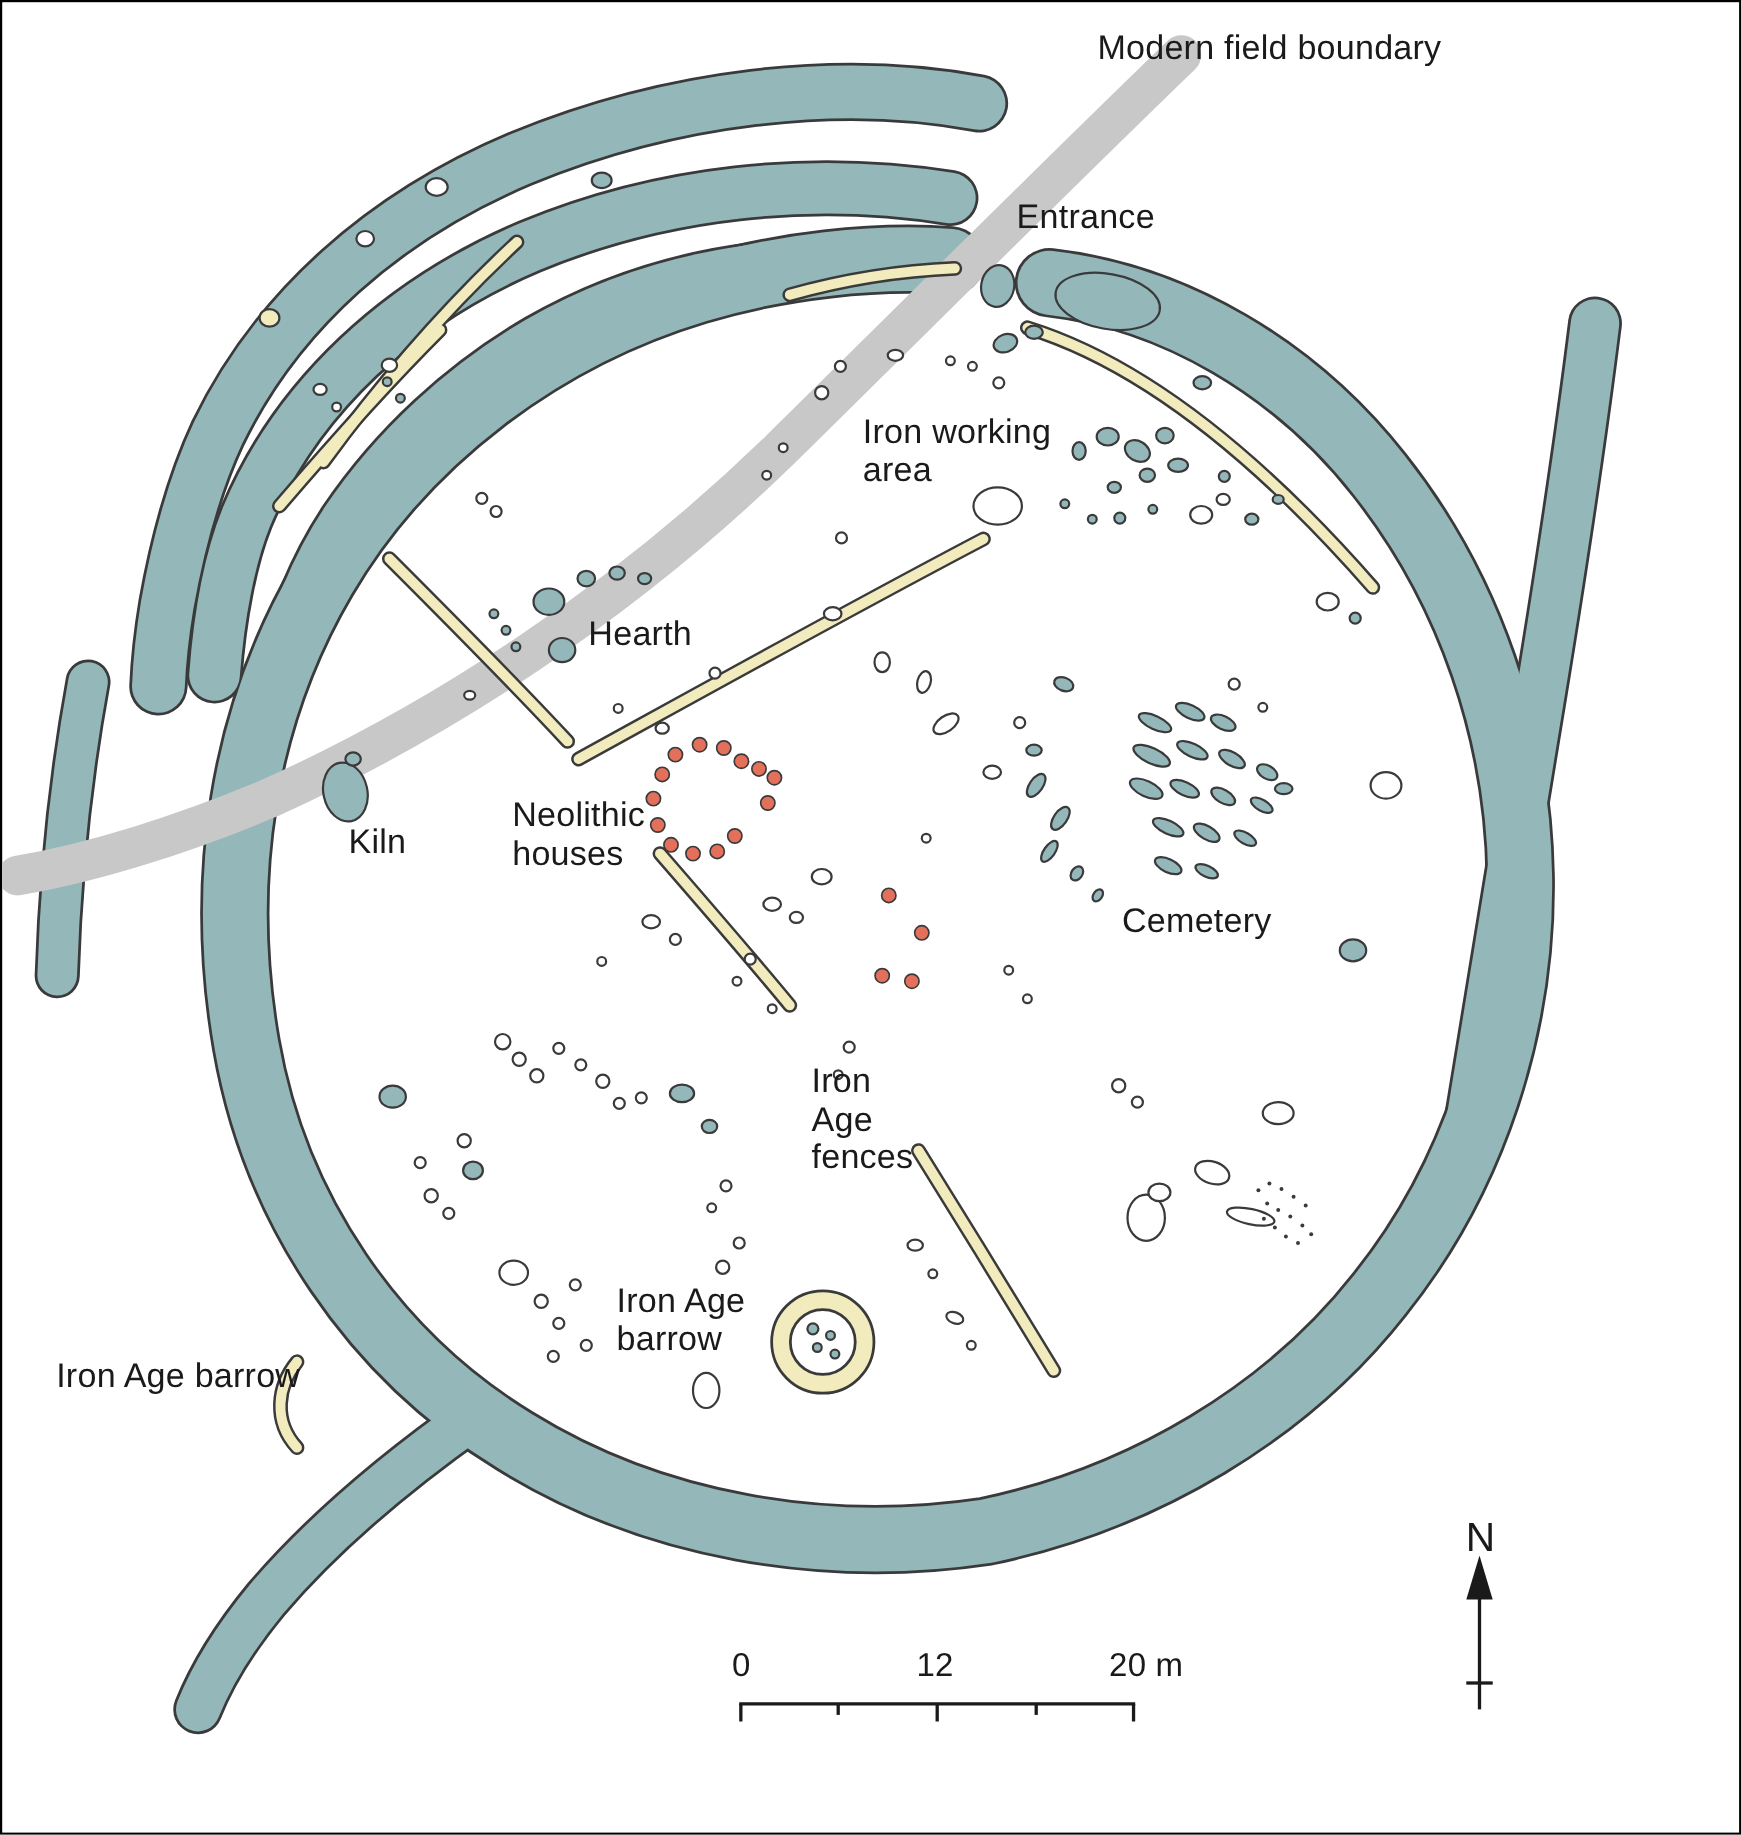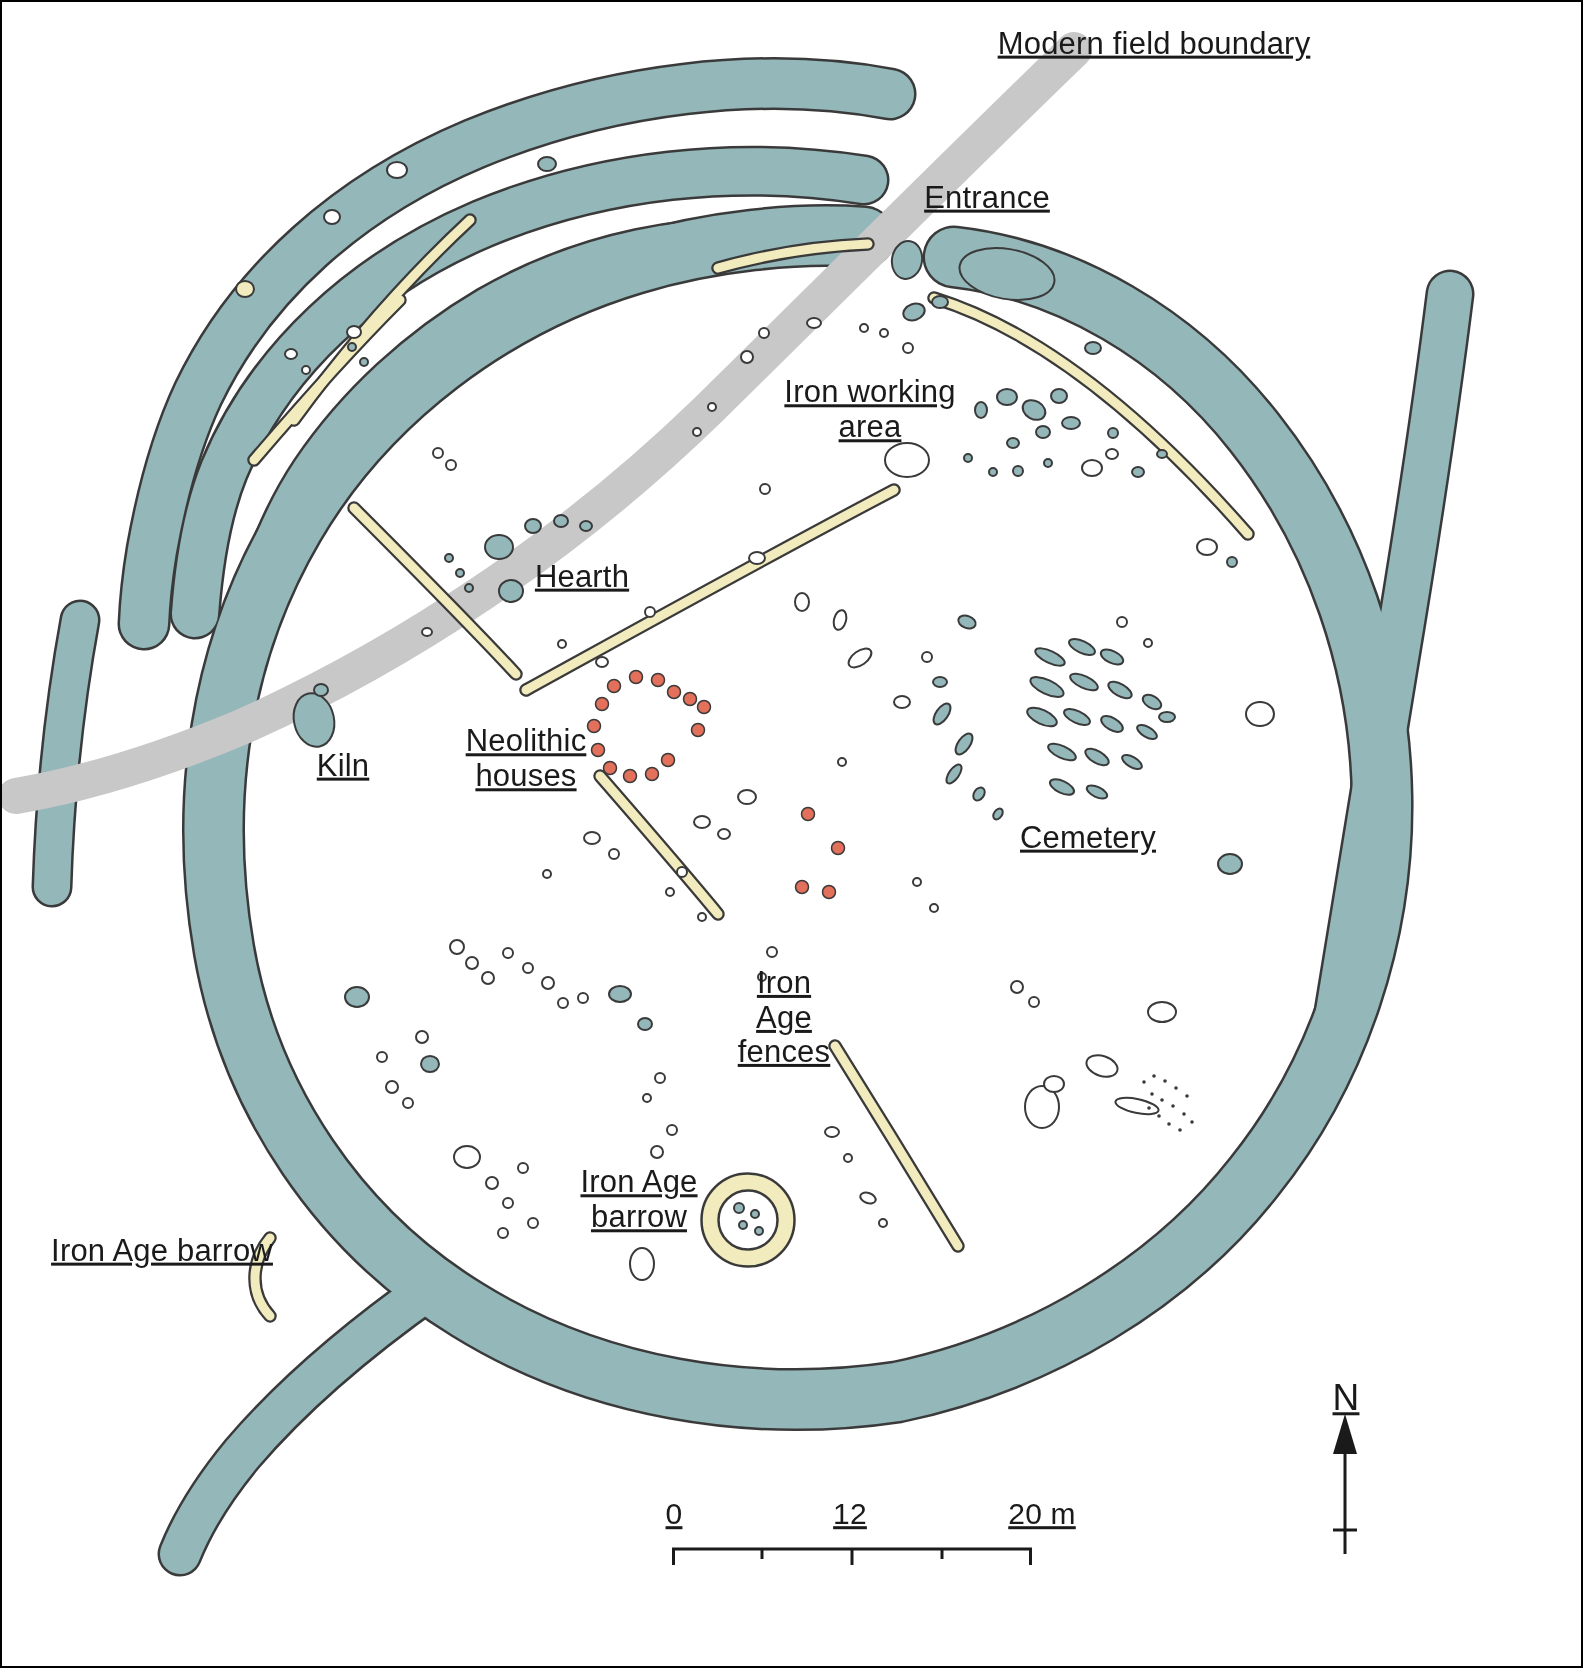--- a/index.html
+++ b/index.html
@@ -8,23 +8,23 @@
   body { font-family:"Liberation Sans","DejaVu Sans",sans-serif; }
   .stage{
     position:relative; width:1583px; height:1668px;
     background:var(--c-background,#ffffff);
     border:2px solid #000; overflow:hidden;
   }
   .stage svg{ position:absolute; left:0; top:0; }
 
   .map-label{
     position:absolute; transform:translate(-50%,-50%);
-    white-space:pre-line; text-align:center;
+    white-space:pre-line; 
     font-size:31px; line-height:1.12;
-    color:var(--c-ink,#1a1a1a); letter-spacing:.2px;text-decoration:underline;
+    color:var(--c-ink,#1a1a1a); letter-spacing:.2px;
   }
   .north-label{ font-size:37px; }
   .scale-label{ font-size:30px; }
 
   .ditch-o{ fill:none; stroke:var(--c-ditch-outline,#333); stroke-linecap:round; }
   .ditch-f{ fill:none; stroke:var(--c-ditch,#94b7ba);      stroke-linecap:round; }
   .band   { fill:none; stroke:var(--c-modern-boundary,#c8c8c8); stroke-linecap:round; }
   .fence-o{ fill:none; stroke:var(--c-ditch-outline,#333); stroke-linecap:round; }
   .fence-f{ fill:none; stroke:var(--c-fence,#f1ebbe);      stroke-linecap:round; }
   .pit { fill:var(--c-ditch,#94b7ba);        stroke:var(--c-ditch-outline,#333); stroke-width:2; }
@@ -305,21 +305,21 @@
     <div class="map-label" style="left:868px;  top:408px;">Iron working
 area</div>
     <div class="map-label" style="left:580px;  top:575px;">Hearth</div>
     <div class="map-label" style="left:341px;  top:764px;">Kiln</div>
     <div class="map-label" style="left:524px;  top:757px;">Neolithic
 houses</div>
     <div class="map-label" style="left:1086px; top:800px;margin-top:36px;">Cemetery</div>
     <div class="map-label" style="left:770px;  top:1016px;margin-left:12px;">Iron
 Age
 fences</div>
-    <div class="map-label" style="left:637px;  top:1198px;">Iron Age
+    <div class="map-label" style="left:617px;  top:1198px;">Iron Age
 barrow</div>
     <div class="map-label" style="left:160px;  top:1249px;">Iron Age barrow</div>
     <div class="map-label north-label" style="left:1344px; top:1396px;">N</div>
     <div class="map-label scale-label" style="left:672px;  top:1512px;">0</div>
     <div class="map-label scale-label" style="left:848px;  top:1512px;">12</div>
     <div class="map-label scale-label" style="left:1040px; top:1512px;">20 m</div>
   </div>
 </div>
 
 </body></html>

